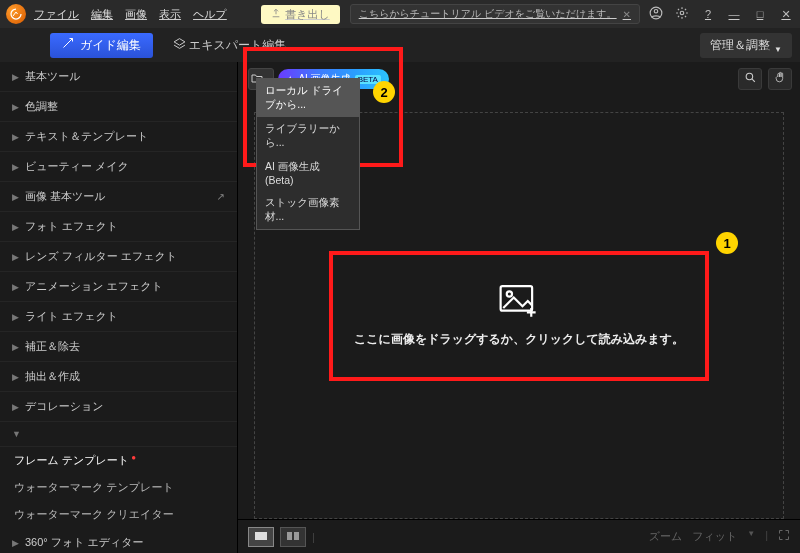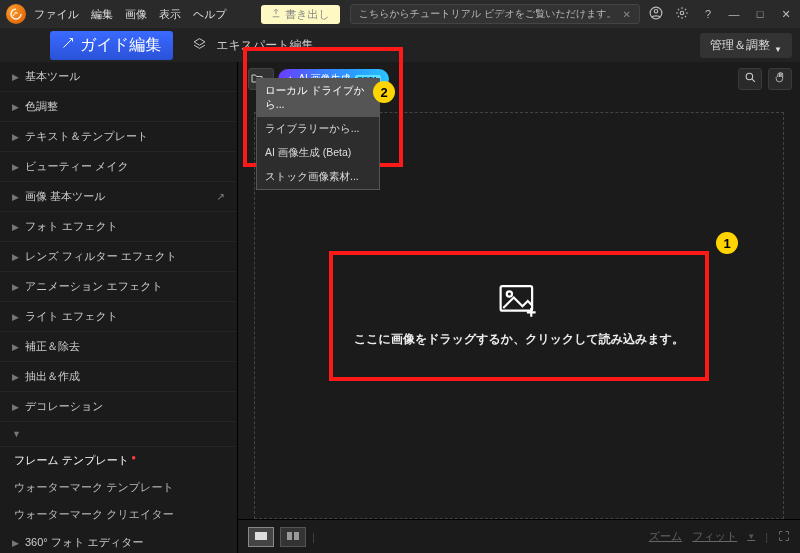--- a/index.html
+++ b/index.html
@@ -1,60 +1,60 @@
 <!DOCTYPE html>
 <html><head>
 <meta charset="utf-8">
 <style>
 * { margin: 0; padding: 0; box-sizing: border-box; font-family: "Meiryo", "Hiragino Sans", sans-serif; }
 body { background: #1b1b1b; width: 800px; height: 553px; overflow: hidden; color: #ccc; font-size: 11px; }
-.title-bar { height: 28px; background: #2a2a2a; display: flex; align-items: center; padding: 0 6px; }
+.title-bar { height: 28px; background: #2a2a2a; display: flex; align-items: center; padding: 0 6px; text-decoration: underline; }
 .logo { width: 20px; height: 20px; border-radius: 50%; background: radial-gradient(circle at 30% 30%, #ff9a2a, #d85b00); margin-right: 8px; display:flex; align-items:center; justify-content:center; }
 .menu-bar { display: flex; gap: 12px; flex: 1; }
 .menu-item { color: #ddd; font-size: 11px; cursor: pointer; }
 .export-btn { background: #fef9c3; border-radius: 3px; padding: 2px 10px; color: #888; font-size: 11px; display:flex; align-items:center; gap:4px; }
 .tutorial-bar { background: #333; border: 1px solid #444; border-radius: 3px; padding: 2px 8px; font-size: 10px; color: #bbb; display:flex; align-items:center; gap:6px; margin-left:10px;justify-content:space-between; }
 .tutorial-bar .x { color:#888; }
 .window-ctrl { display: flex; gap: 10px; margin-left: 8px; color: #bbb; align-items:center; }
 .window-ctrl span { width:16px; text-align:center; cursor:pointer; }
 .mode-bar { height: 34px; background: #222; display: flex; align-items: center; padding-left: 50px; }
-.guide-btn { background: linear-gradient(#3a6aff, #2a52d8); color: #fff; border-radius: 3px; padding: 4px 12px; font-size: 16px; display:flex; align-items:flex-start; gap:6px; }
-.expert-btn { display:flex; align-items:center; gap:10px; margin-left: 20px; color:#ccc; font-size:12px; }
+.guide-btn { background: linear-gradient(#3a6aff, #2a52d8); color: #fff; border-radius: 3px; padding: 4px 12px; font-size: 12px; display:flex; align-items:flex-start; gap:6px; }
+.expert-btn { display:flex; align-items:center; gap:3px; margin-left: 20px; color:#ccc; font-size:12px; }
 .manage-btn { margin-left: auto; margin-right: 8px; color: #ddd; font-size: 12px; padding: 4px 10px; background:#333; border-radius:3px; display:flex; align-items:flex-end; gap:4px; }
 .main { display: flex; height: calc(553px - 28px - 34px); }
 .sidebar { width: 238px; background: #1b1b1b; border-right: 1px solid #000; overflow-y: auto; }
 .sidebar-item { padding: 7px 12px; color: #ccc; font-size: 11px; display:flex; align-items:center; gap:6px; cursor:pointer; border-bottom:1px solid #252525; }
 .sidebar-item .caret { color:#777; font-size:9px; }
 .sidebar-sub { padding: 6px 12px 6px 14px; color:#bbb; font-size:11px; cursor:pointer; }
 .sidebar-sub.active { color:#fff; }
 .sidebar-sub .dot { color:#ff3b3b; margin-left:2px; position:relative; top:-4px; font-size:8px; }
 .linkout { margin-left:auto; color:#888; font-size:10px; }
 .canvas-area { flex: 1; background: #1b1b1b; position: relative; display:flex; flex-direction:column; }
 .toolbar-top { height: 34px; padding-left:10px; display:flex; align-items:center; gap:4px; position:relative; }
 .red-box-top { position:absolute; left:243px; top:47px; width:160px; height:120px; border:4px solid #ff1a1a; pointer-events:none; }
 .folder-btn { width:26px; height:22px; background:#333; border:1px solid #444; border-radius:3px; display:flex; align-items:center; justify-content:center; color:#ccc; font-size:12px; }
 .folder-btn .tri { font-size:7px; margin-left:2px; color:#aaa; }
 .ai-pill { background: linear-gradient(90deg, #6a3bff, #3b7fff 40%, #2a9fff 70%, #2cc3ff); color:#fff; border-radius:10px; padding:2px 8px; font-size:10px; display:flex; align-items:center; gap:4px; height:20px; }
 .ai-pill .badge { background:#5ae1ff; color:#004; font-size:8px; padding:0 3px; border-radius:2px; }
-.dropdown { position:absolute; top:78px; left:256px; width:124px; background:#2d2d2d; border:1px solid #555; z-index:5; }
+.dropdown { position:absolute; top:78px; left:256px; width:104px; background:#2d2d2d; border:1px solid #555; z-index:5; }
 .dropdown-item { padding:5px 8px; font-size:10.5px; color:#ddd; cursor:pointer; }
 .dropdown-item.highlight { background:#555; color:#fff; }
 .annot { position:absolute; width:22px; height:22px; border-radius:50%; background:#ffd400; color:#000; font-weight:bold; display:flex; align-items:center; justify-content:center; font-size:13px; z-index:10; }
 .annot.a2 { top:81px; left:373px; }
 .annot.a1 { top:232px; left:716px; }
 .search-right { margin-left:auto; margin-right:8px; display:flex; gap:6px; }
 .sq-btn { width:24px; height:22px; background:#2a2a2a; border:1px solid #3a3a3a; border-radius:3px; display:flex; align-items:center; justify-content:center; color:#ccc; font-size:12px; }
 .drop-zone-wrap { flex:1; margin:16px 16px 0 16px; border:1px dashed #444; display:flex; align-items:center; justify-content:center; position:relative; }
 .drop-zone { border:4px solid #ff1a1a; width:380px; height:130px; display:flex; flex-direction:column; align-items:center; justify-content:center; gap:10px;font-weight:bold; }
 .drop-zone svg { stroke:#fff; }
 .drop-zone-text { color:#eee; font-size:12px; }
 .bottom-bar { height:34px; border-top:1px solid #000; background:#1b1b1b; display:flex; align-items:center; padding:0 10px; gap:6px; }
 .view-btn { width:26px; height:20px; border:1px solid #555; background:#333; display:flex; align-items:center; justify-content:center; cursor:pointer; }
 .view-btn.active { border-color:#888; background:#444; }
-.bottom-right { margin-left:auto; display:flex; align-items:center; gap:10px; color:#666; font-size:11px;text-decoration:underline; }
+.bottom-right { margin-left:auto; display:flex; gap:10px; color:#666; font-size:11px; }
 </style>
 </head>
 <body>
 
 <div class="title-bar">
   <div class="logo">
     <svg width="12" height="12" viewBox="0 0 24 24">
         <path d="M12 2 A10 10 0 1 0 22 12" fill="none" stroke="#fff" stroke-width="2.5"></path>
         <path d="M6 16 L12 8 L15 12" fill="none" stroke="#fff" stroke-width="2"></path>
       </svg>

